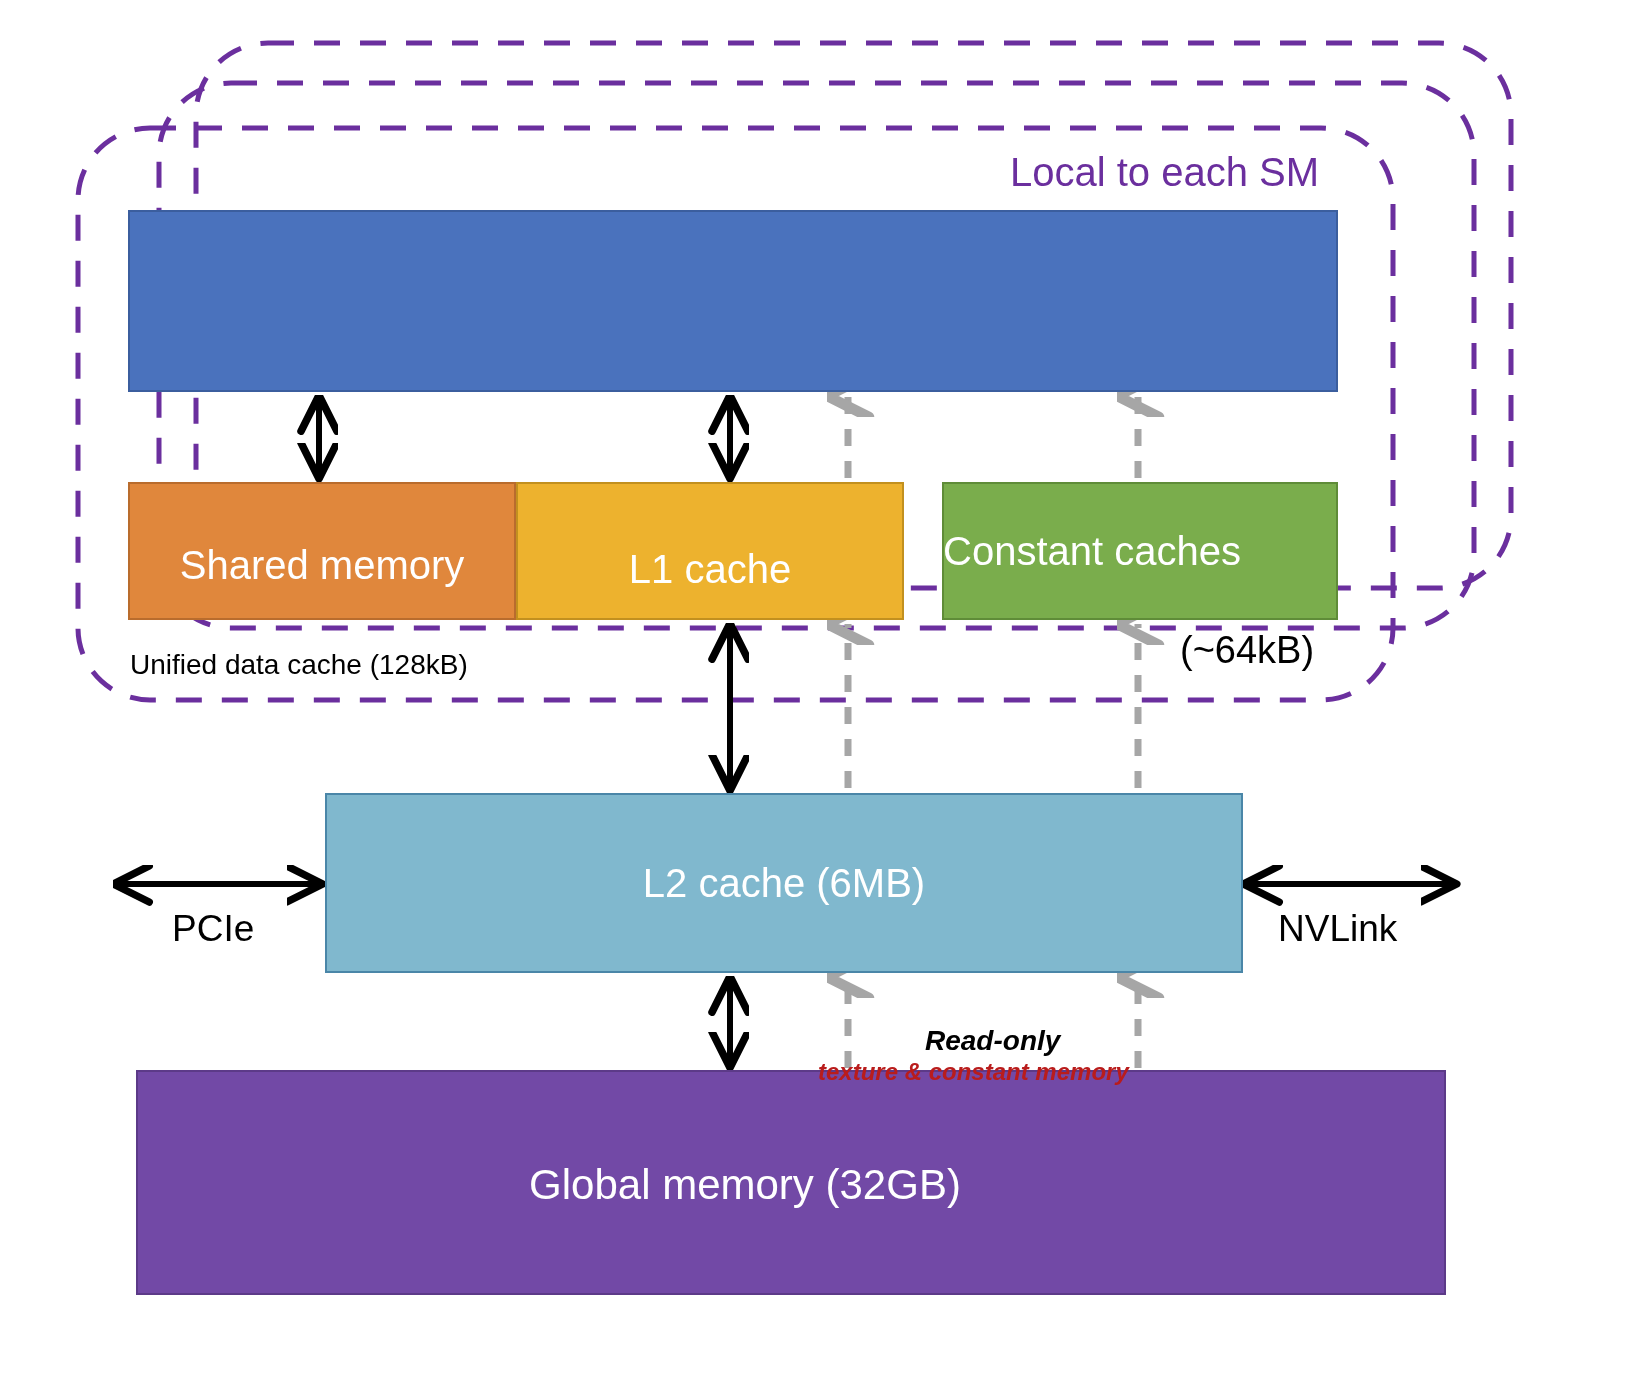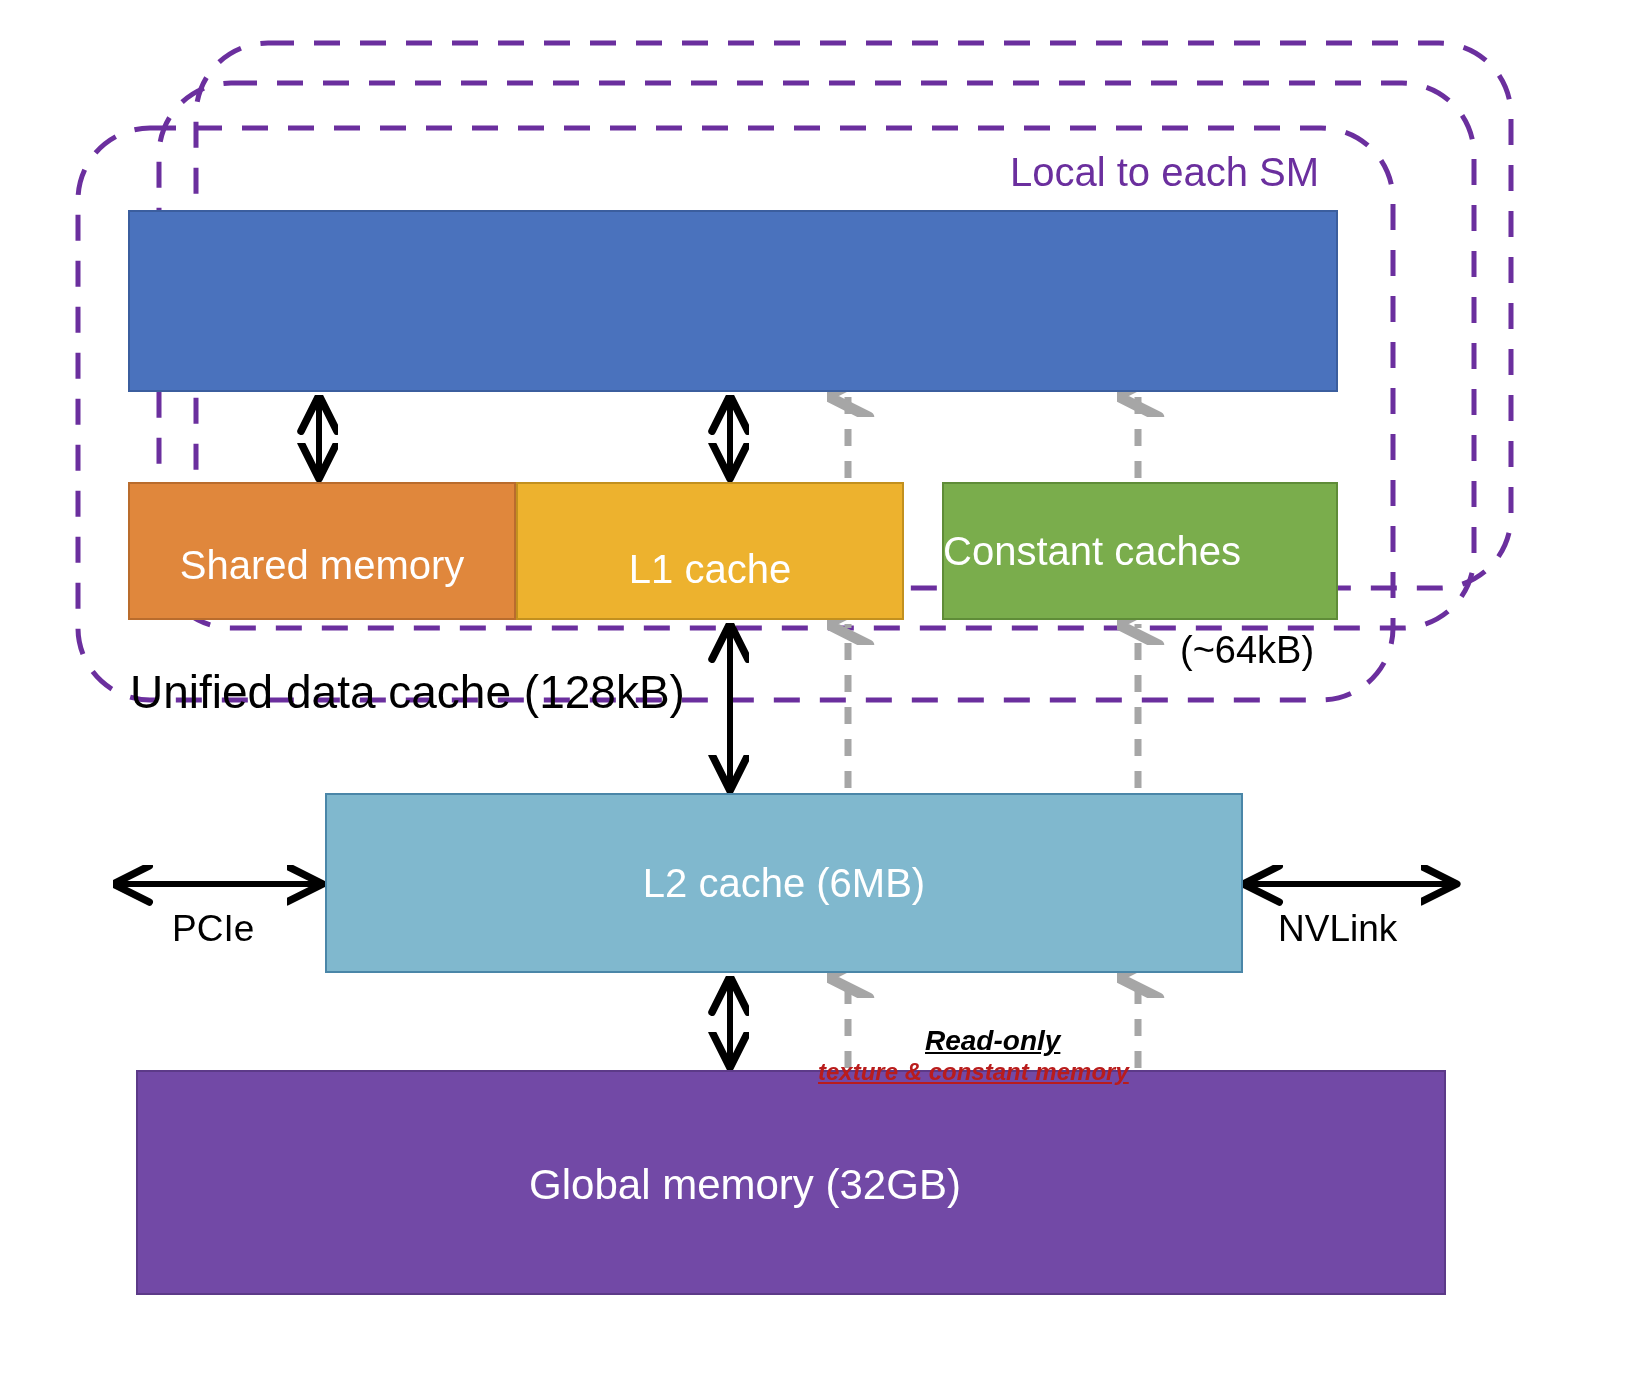--- a/index.html
+++ b/index.html
@@ -46,21 +46,20 @@
     white-space: nowrap;
   }
   .sm-label {
     position: absolute;
     font-family: "Liberation Sans", sans-serif;
     white-space: nowrap;
   }
   .ital {
     font-style: italic;
     font-weight: bold;
-    text-decoration: underline;
   }
 
   
   #box-register   { left: 128px;  top: 210px;  width: 1210px; height: 182px;
                     background: #4a72bd; border: 2px solid #3b5e9e; }
   #box-shared     { left: 128px;  top: 482px;  width: 388px;  height: 138px;
                     background: #e0873c; border: 2px solid #b96c2d; }
   #box-l1         { left: 516px;  top: 482px;  width: 388px;  height: 138px;
                     background: #edb22e; border: 2px solid #c2901f; }
   #box-constant   { left: 942px;  top: 482px;  width: 396px;  height: 138px;
@@ -71,21 +70,21 @@
                     background: #7249a6; border: 2px solid #5c3a88; }
 
   
   #label-register { left: 128px;  top: 210px;  width: 1210px; height: 182px; font-size: 42px; }
   #label-shared   { left: 128px;  top: 482px;  width: 388px;  height: 166px; font-size: 40px; }
   #label-l1       { left: 516px;  top: 482px;  width: 388px;  height: 174px; font-size: 40px; }
   #label-constant { left: 894px;  top: 482px;  width: 396px;  height: 138px; font-size: 40px; }
   #label-l2       { left: 325px;  top: 793px;  width: 918px;  height: 180px; font-size: 40px; }
   #label-global   { left: 136px;  top: 1120px; width: 1218px; height: 130px; font-size: 42px; }
 
-  #label-unified  { left: 130px;  top: 665px;  font-size: 46px; }
+  #label-unified  { left: 130px;  top: 649px;  font-size: 28px; }
   #label-64kb     { left: 1180px; top: 629px;  font-size: 38px; }
   #label-pcie     { left: 172px;  top: 908px;  font-size: 37px; }
   #label-nvlink   { left: 1278px; top: 908px;  font-size: 37px; text-align: right; }
   #label-readonly { left: 925px;  top: 1025px; font-size: 28px; }
   #label-texcon   { left: 818px;  top: 1058px; font-size: 24px; color: #b91c1c; }
 
   #label-sm       { left: 1010px; top: 150px;  font-size: 40px; color: #6b2f9e; }
 </style>
 </head>
 <body>

